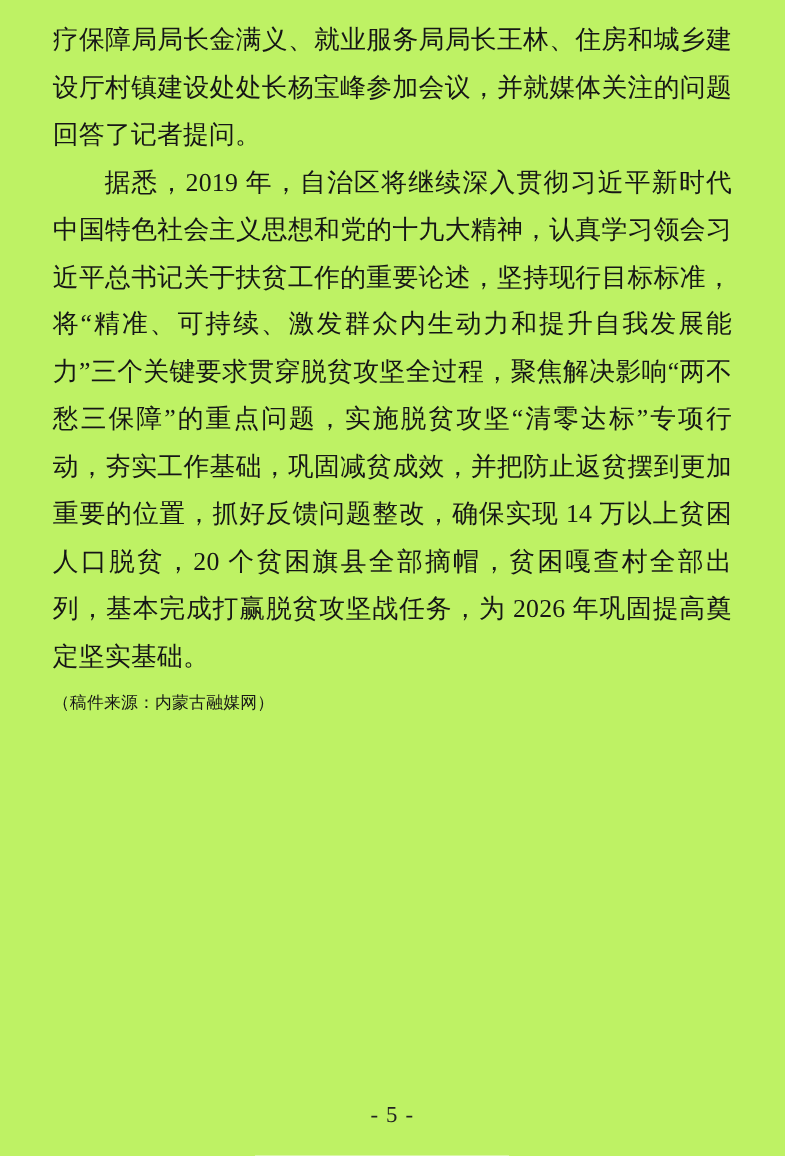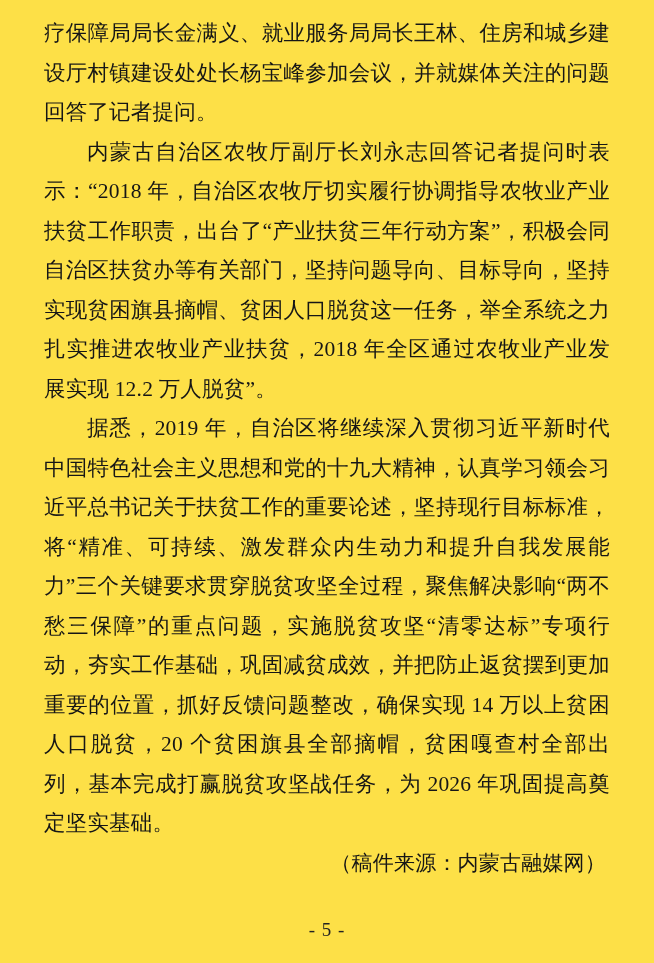--- a/index.html
+++ b/index.html
@@ -13,62 +13,60 @@
     font-family: "Liberation Serif", serif;
     color: #1b1b1b;
     overflow: hidden;
   }
   .page {
     position: relative;
     width: 654px;
     height: 963px;
     box-sizing: border-box;
     padding: 14px 44px 0 44px;
-    background: #fde047;
+    background: #bef264;
   }
   .body-text {
     font-size: 21.5px;
     line-height: 39.5px;
     text-align: justify;
     text-justify: inter-ideograph;
     letter-spacing: 0.2px;
     color: #161616;
   }
   .para {
     margin: 0;
     text-indent: 2em;
     text-align: justify;
     text-justify: inter-ideograph;
   }
   .para.cont {
     text-indent: 0;
   }
   .source-line {
     margin: 0;
-    text-align: right;
     padding-right: 4px;
-    font-size: 21px;
+    font-size: 14px;
     line-height: 39.5px;
   }
   .page-number {
     position: absolute;
     left: 0;
     right: 0;
     bottom: 22px;
     text-align: center;
     font-size: 19px;
     color: #222;
     letter-spacing: 1px;
     font-family: "Liberation Serif", serif;
   }
 </style>
 </head>
 <body>
 
 <div class="page">
   <div class="body-text">
     <p class="para cont">疗保障局局长金满义、就业服务局局长王林、住房和城乡建设厅村镇建设处处长杨宝峰参加会议，并就媒体关注的问题回答了记者提问。</p>
-    <p class="para">内蒙古自治区农牧厅副厅长刘永志回答记者提问时表示：“2018 年，自治区农牧厅切实履行协调指导农牧业产业扶贫工作职责，出台了“产业扶贫三年行动方案”，积极会同自治区扶贫办等有关部门，坚持问题导向、目标导向，坚持实现贫困旗县摘帽、贫困人口脱贫这一任务，举全系统之力扎实推进农牧业产业扶贫，2018 年全区通过农牧业产业发展实现 12.2 万人脱贫”。</p>
     <p class="para">据悉，2019 年，自治区将继续深入贯彻习近平新时代中国特色社会主义思想和党的十九大精神，认真学习领会习近平总书记关于扶贫工作的重要论述，坚持现行目标标准，将“精准、可持续、激发群众内生动力和提升自我发展能力”三个关键要求贯穿脱贫攻坚全过程，聚焦解决影响“两不愁三保障”的重点问题，实施脱贫攻坚“清零达标”专项行动，夯实工作基础，巩固减贫成效，并把防止返贫摆到更加重要的位置，抓好反馈问题整改，确保实现 14 万以上贫困人口脱贫，20 个贫困旗县全部摘帽，贫困嘎查村全部出列，基本完成打赢脱贫攻坚战任务，为 2026 年巩固提高奠定坚实基础。</p>
     <p class="source-line">（稿件来源：内蒙古融媒网）</p>
   </div>
   <div class="page-number">- 5 -</div>
 </div>
 
 </body></html>

